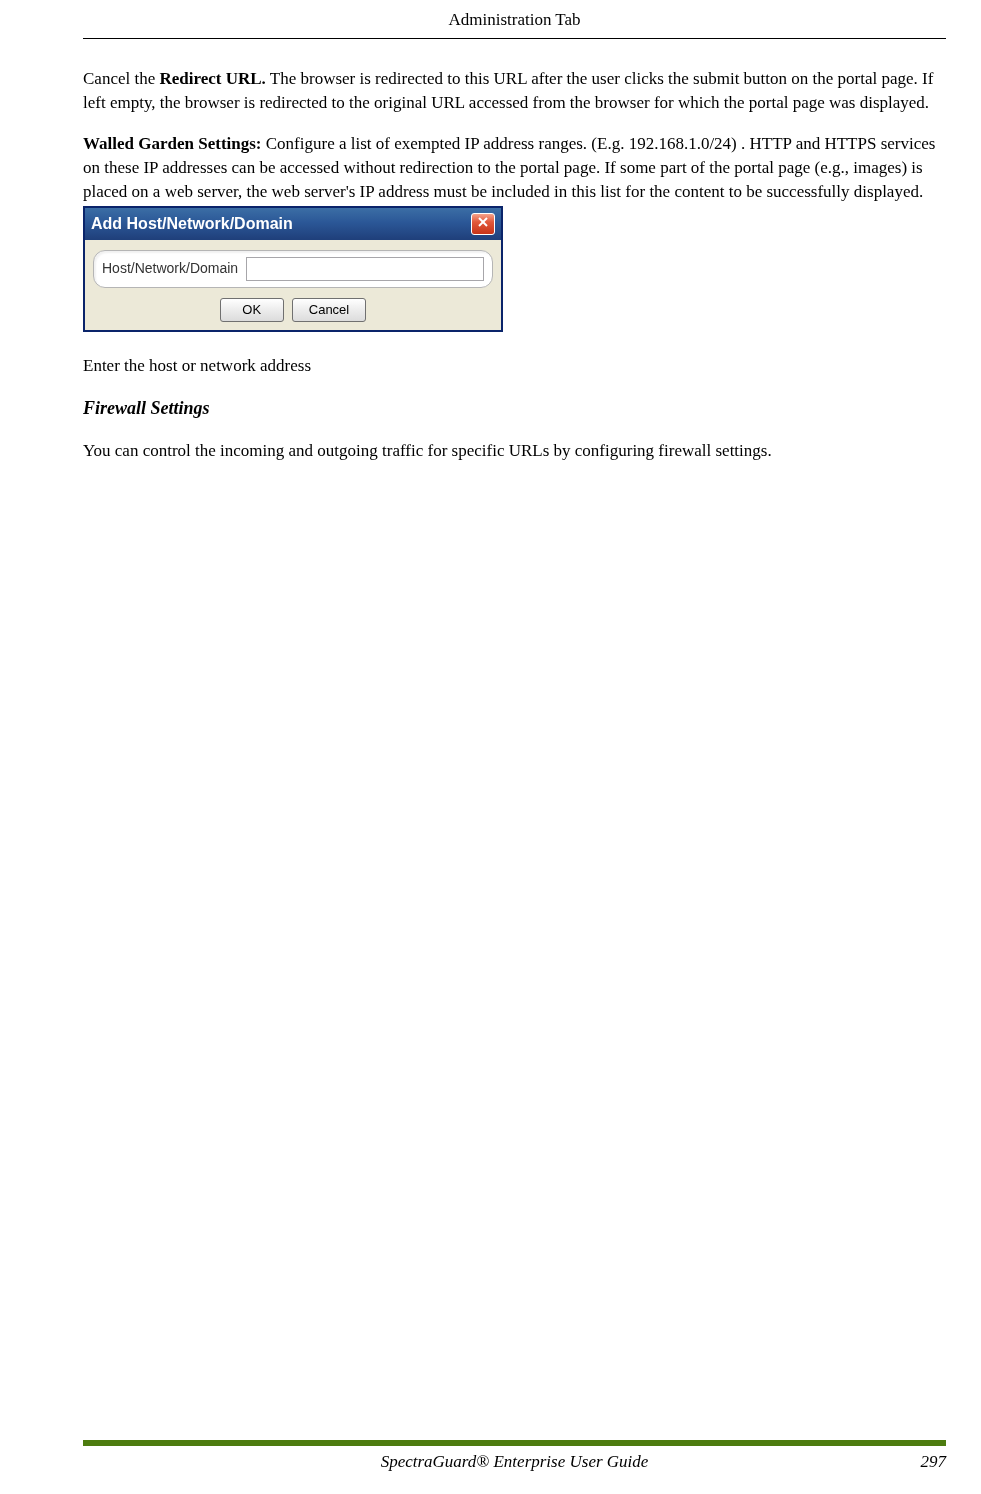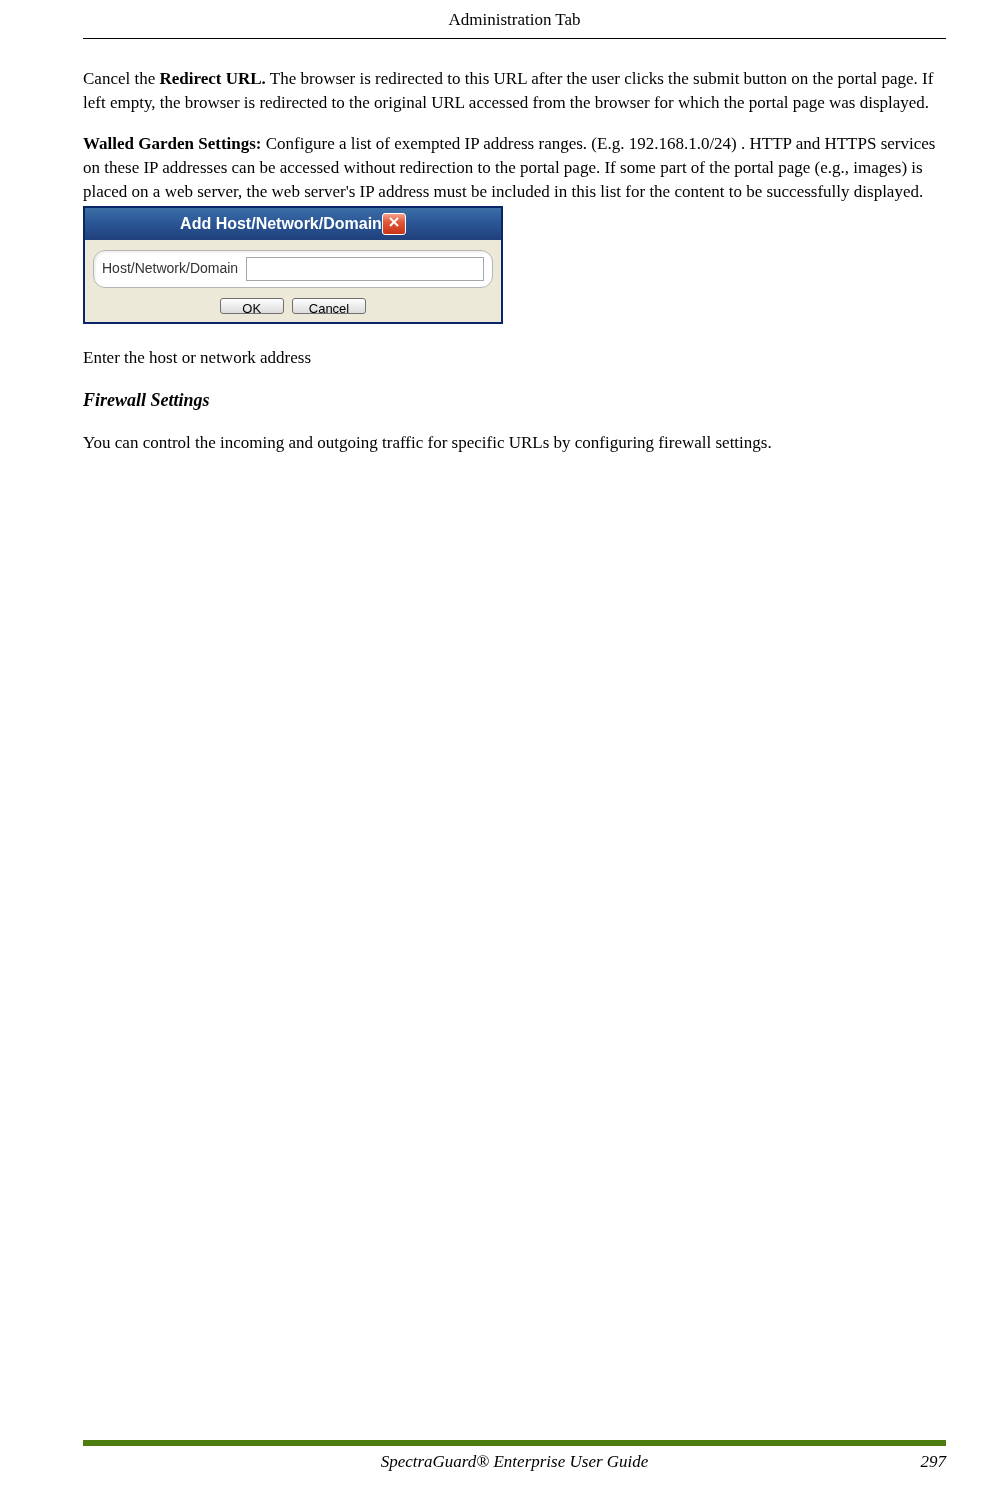--- a/index.html
+++ b/index.html
@@ -45,21 +45,21 @@
       margin-bottom: 4px;
     }
     .dialog-titlebar {
       background: linear-gradient(to bottom, #3b6ea5 0%, #2b5797 45%, #1f3f7a 100%);
       color: #fff;
       font-family: Tahoma, Arial, sans-serif;
       font-weight: bold;
       font-size: 16px;
       padding: 4px 6px;
       display: flex;
-      justify-content: center;
+      justify-content: space-between;
       align-items: center;
       height: 32px;
     }
     .close-btn {
       width: 24px;
       height: 22px;
       background: linear-gradient(to bottom, #f5a28a 0%, #e2583a 40%, #c73418 100%);
       border: 1px solid #fff;
       border-radius: 3px;
       display: flex;
@@ -106,21 +106,21 @@
     }
     .win-btn {
       font-family: Tahoma, Arial, sans-serif;
       font-size: 13px;
       padding: 2px 16px;
       background: linear-gradient(to bottom, #ffffff 0%, #eeeeee 45%, #dcdcdc 100%);
       border: 1px solid #707070;
       border-radius: 3px;
       cursor: pointer;
       min-width: 64px;
-      height: 16px;
+      height: 24px;
     }
     .caption {
       font-family: Verdana, Arial, sans-serif;
       font-weight: bold;
       font-size: 14px;
       margin-top: 2px;
     }
     .section-heading {
       font-style: italic;
       font-weight: bold;

